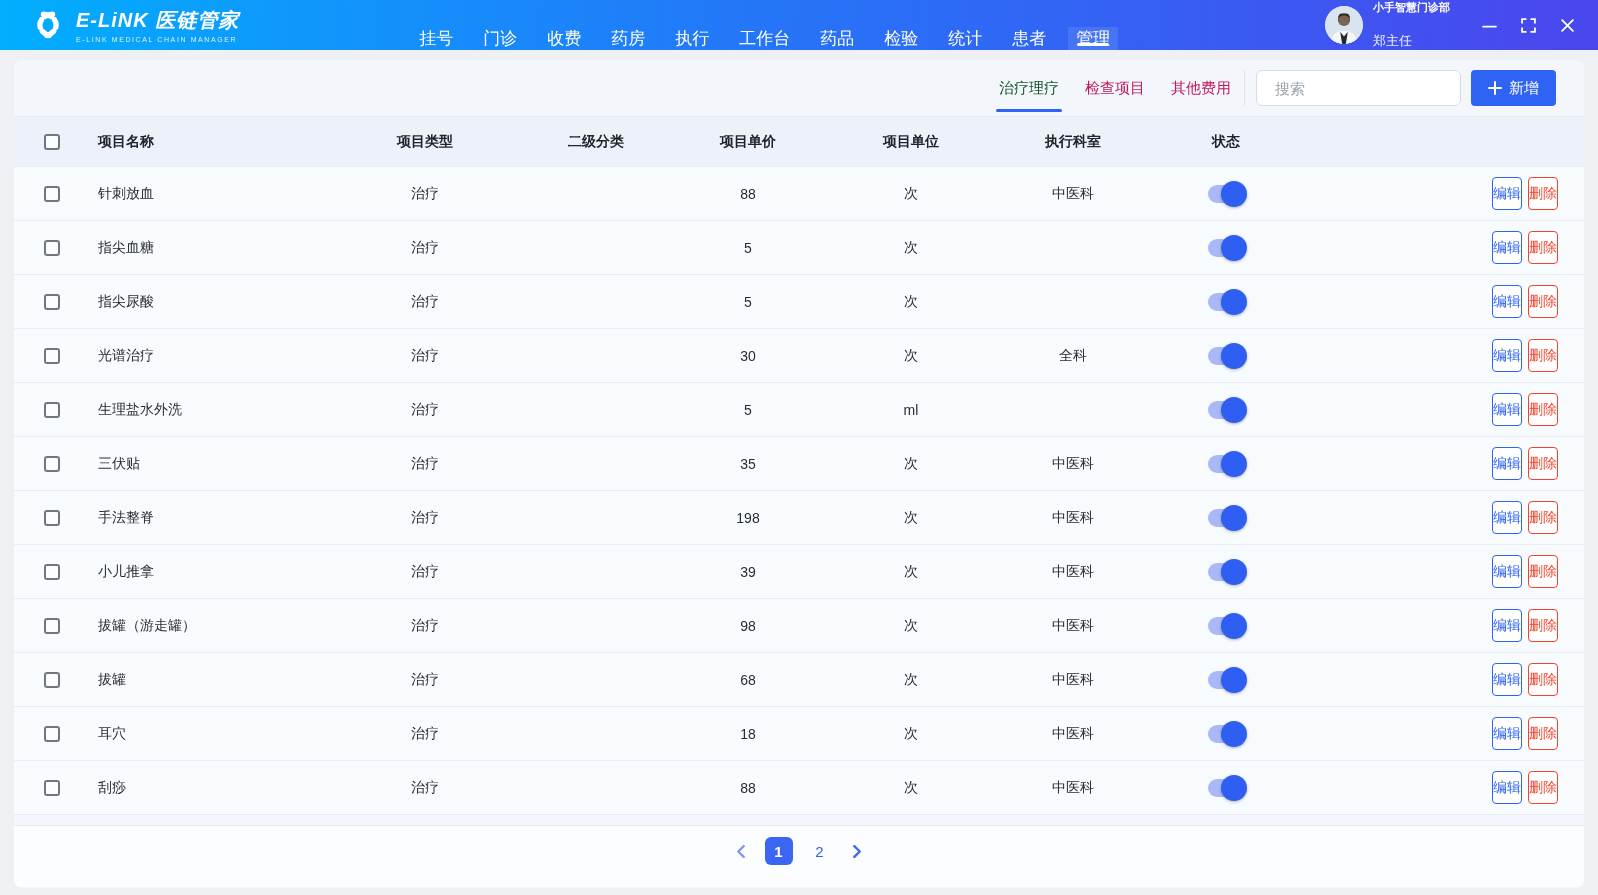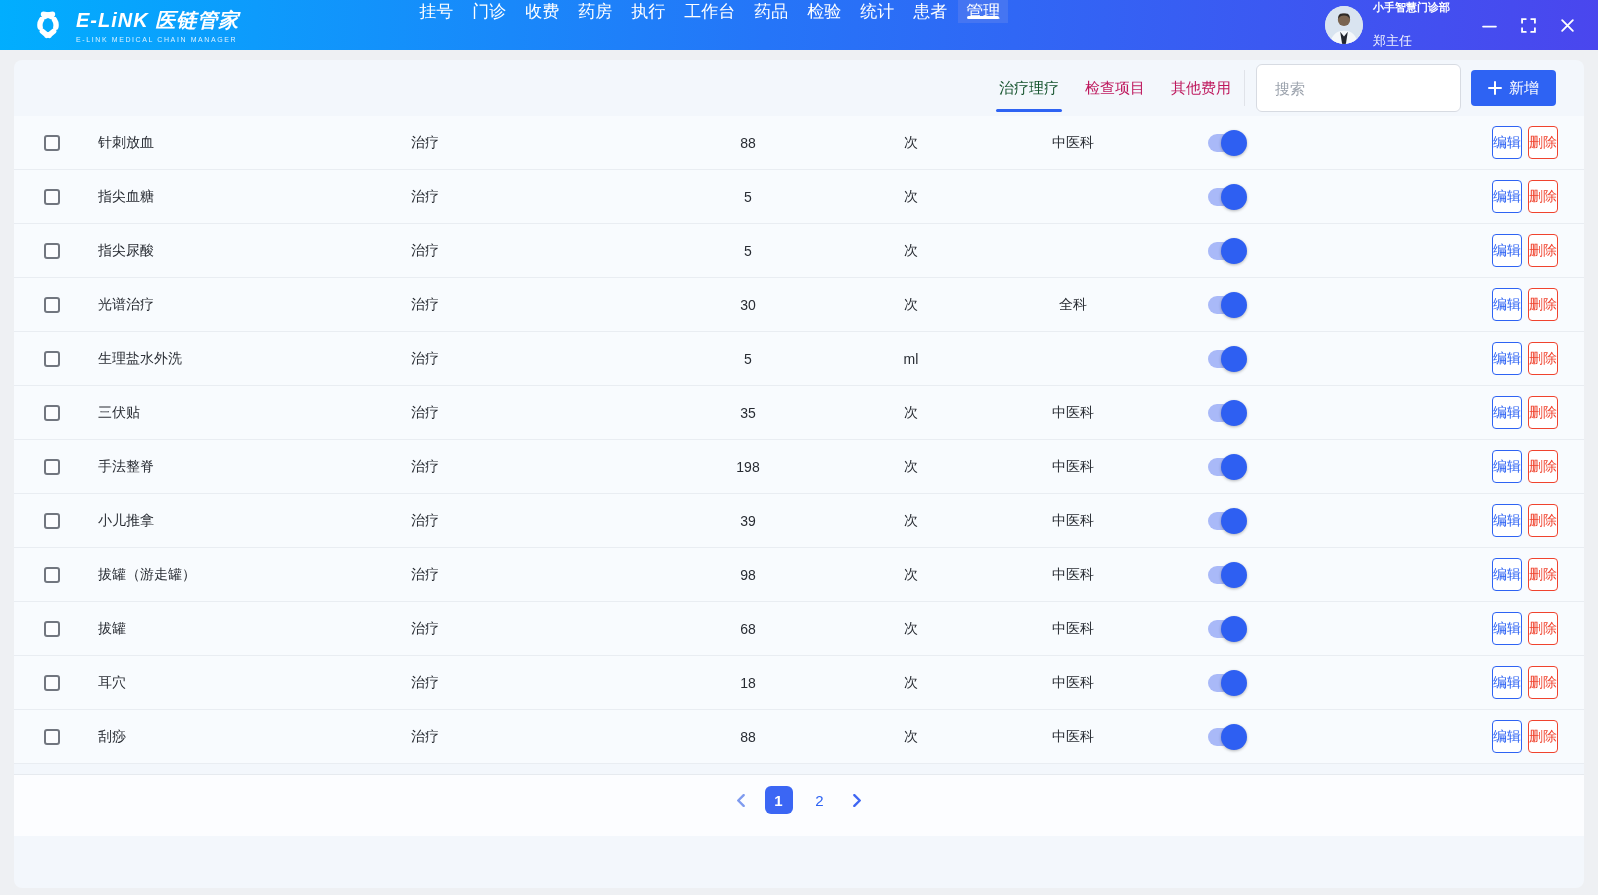--- a/index.html
+++ b/index.html
@@ -13,21 +13,21 @@
   .topbar {
     height:50px; display:flex; align-items:stretch;
     background:linear-gradient(93deg,#01aefe 0%,#2575f8 48%,#4a46ee 100%);
     color:#fff;
   }
   .logo-area { display:flex; align-items:center; padding-left:20px; flex:none; }
   .logo-icon { width:56px; height:36px; flex:none; }
   .logo-text { margin-left:0; display:flex; flex-direction:column; justify-content:center; }
   .logo-title { font-size:20px; font-weight:700; font-style:italic; letter-spacing:1px; white-space:nowrap; }
   .logo-sub { font-size:7px; letter-spacing:1.6px; opacity:.85; margin-top:2px; white-space:nowrap; }
-  .main-nav { display:flex; align-items:flex-start; margin-left:172px; gap:3px; }
+  .main-nav { display:flex; align-items:flex-end; margin-left:172px; gap:14px; }
   .nav-item {
     display:flex; align-items:center; padding:0 8px; font-size:17px;
     color:#fff; cursor:pointer; position:relative; text-decoration:none; white-space:nowrap;
   }
   .nav-item.active { background:#4575f2; }
   .nav-item.active::after {
     content:""; position:absolute; left:50%; transform:translateX(-50%);
     bottom:4px; width:32px; height:3px; background:#fff; border-radius:2px;
   }
   .user-area { margin-left:auto; display:flex; align-items:center; gap:10px; }
@@ -44,21 +44,21 @@
   .toolbar { height:56px; display:flex; align-items:center; justify-content:flex-end; padding:0 28px; }
   .tabs { display:flex; align-items:center; gap:26px; }
   .tab { position:relative; font-size:15px; color:#be185d; cursor:pointer; padding:8px 0; white-space:nowrap; }
   .tab.active { color:#14532d; font-weight:400; }
   .tab.active::after {
     content:""; position:absolute; left:-3px; right:-3px; bottom:-6px;
     height:3px; background:#2e63f3; border-radius:2px;
   }
   .v-divider { width:1px; height:36px; background:#e0e3e9; margin:0 11px 0 13px; }
   .search-box {
-    width:205px; height:48px; background:#fff; border:1px solid #d7dbe2; border-radius:6px;
+    width:205px; height:36px; background:#fff; border:1px solid #d7dbe2; border-radius:6px;
     display:flex; align-items:center; padding:0 10px; gap:8px;
   }
   .search-box input {
     border:none; outline:none; background:transparent; flex:1; font-size:15px;
     font-family:inherit; color:#333;
   }
   .search-box input::placeholder { color:#9ca3ad; }
   .add-btn {
     margin-left:10px; height:36px; width:85px; border:none; border-radius:4px;
     background:#2e63f3; color:#fff; font-size:15px; font-family:inherit;
@@ -244,20 +244,33 @@
         <input type="text" placeholder="搜索" style="">
       </div>
       <button class="add-btn">
         <svg width="14" height="14" viewBox="0 0 14 14">
             <path d="M7 1 V13 M1 7 H13" stroke="#fff" stroke-width="2" stroke-linecap="round"></path>
           </svg>
         <span>新增</span>
       </button>
     </div>
 
+    <div class="grid-row thead">
+      <div class="c-check">
+          <span class="checkbox"></span>
+        </div>
+      <div class="c-name">项目名称</div>
+      <div class="c-center">项目类型</div>
+      <div class="c-center">二级分类</div>
+      <div class="c-center">项目单价</div>
+      <div class="c-center">项目单位</div>
+      <div class="c-center">执行科室</div>
+      <div class="c-center">状态</div>
+      <div></div>
+    </div>
 
     <div class="tbody">
 
         <div class="grid-row trow">
           <div class="c-check">
             <span class="checkbox"></span>
           </div>
           <div class="c-name">针刺放血</div>
           <div class="c-center">治疗</div>
           <div class="c-center"></div>

